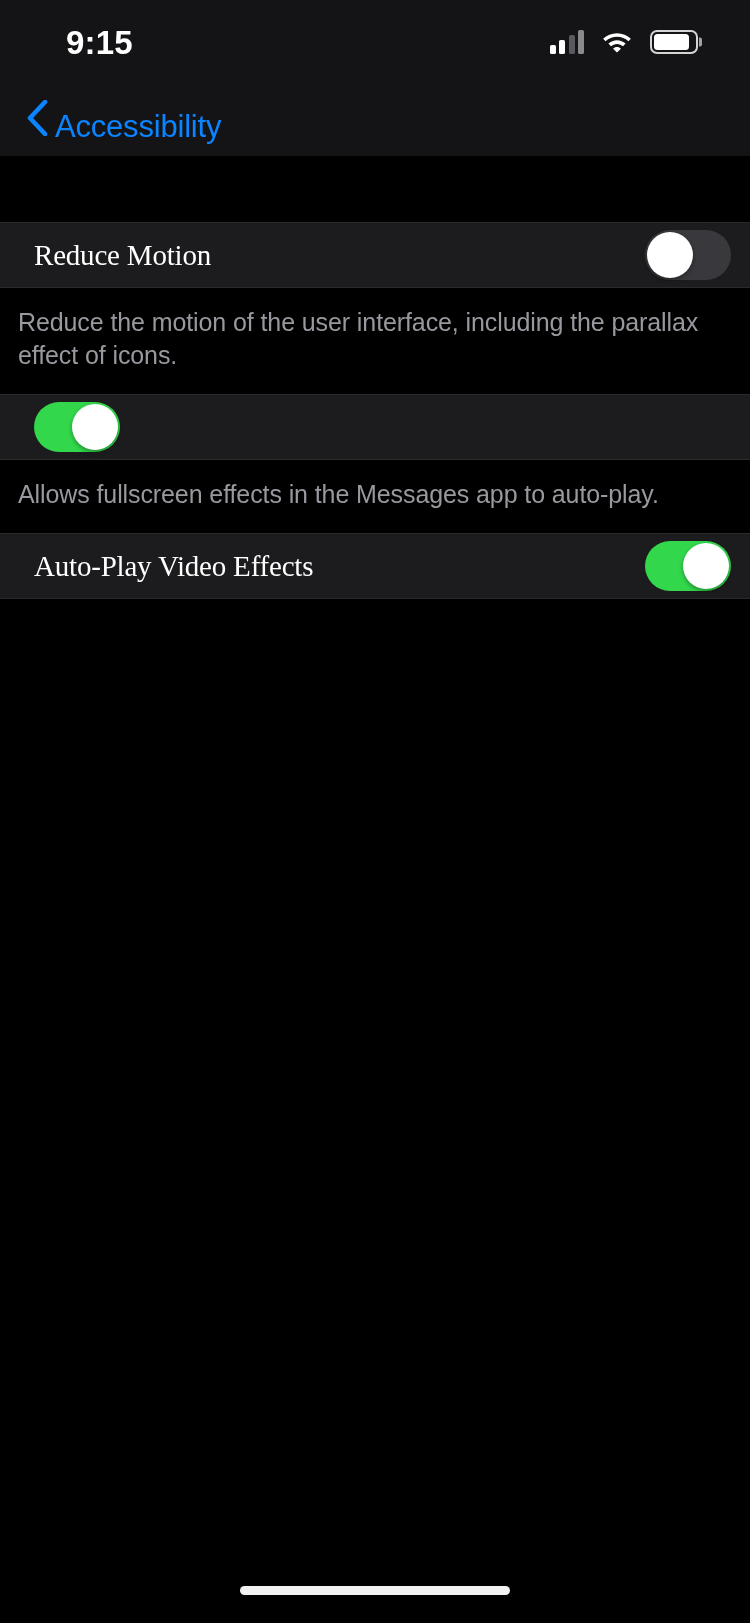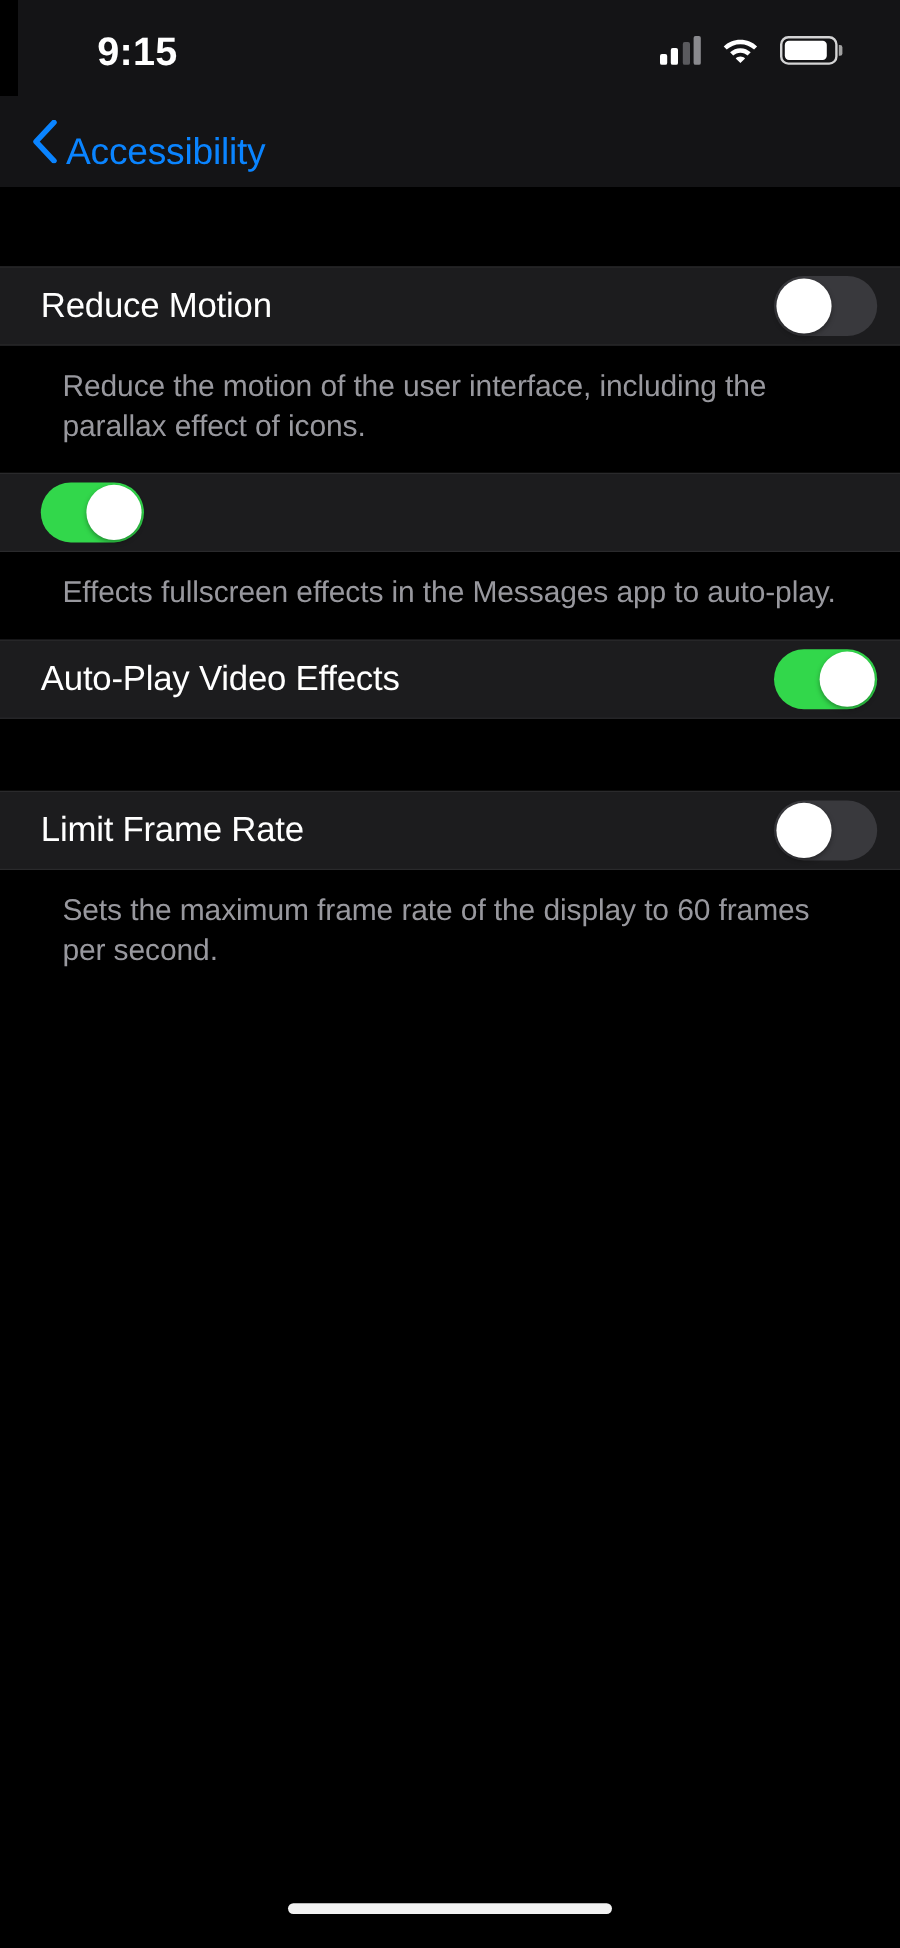--- a/index.html
+++ b/index.html
@@ -26,21 +26,21 @@
     position:relative;
     width:750px;
     height:1623px;
     background:var(--bg);
     overflow:hidden;
   }
 
   
   .status-bar{
     position:absolute;
-    top:0;left:15px;right:0;
+    top:0;left:0;right:0;
     height:80px;
     background:var(--navbar);
     display:flex;
     align-items:center;
     justify-content:space-between;
     padding:0 52px 0 66px;
   }
   .status-time{
     color:#fff;
     font-size:33px;
@@ -147,20 +147,21 @@
     position:relative;
     background:var(--cell);
     height:66px;
     display:flex;
     align-items:center;
     padding:0 19px 0 34px;
     justify-content:space-between;
     border-top:1px solid var(--separator);
     border-bottom:1px solid var(--separator);
     cursor:default;
+    font-family:Liberation Serif, serif;
   }
   .cell-label{
     color:var(--label);
     font-size:29px;
     letter-spacing:-0.2px;
     line-height:1;
   }
 
   
   .switch{
@@ -182,21 +183,21 @@
     transition:left .15s;
   }
   .switch.on{ background:var(--green); }
   .switch.on .knob{ left:38px; }
 
   .footer{
     color:var(--footer);
     font-size:25px;
     line-height:1.32;
     letter-spacing:-0.1px;
-    padding:18px 48px 22px 52px;
+    padding:18px 48px 22px 18px;
     background:var(--bg);
   }
   .spacer{
     height:60px;
     background:var(--bg);
   }
 
   
   .home-indicator{
     position:absolute;
@@ -257,40 +258,31 @@
       </div>
       <div class="footer">Reduce the motion of the user interface, including the parallax effect of icons.</div>
     </div>
 
     <div class="group">
       <div class="cell">
         <div class="switch on">
           <div class="knob"></div>
         </div>
       </div>
-      <div class="footer">Effects fullscreen effects in the Messages app to auto-play.</div>
+      <div class="footer">Allows fullscreen effects in the Messages app to auto-play.</div>
     </div>
 
     <div class="group">
       <div class="cell">
         <span class="cell-label">Auto-Play Video Effects</span>
         <div class="switch on">
           <div class="knob"></div>
         </div>
       </div>
       <div class="spacer"></div>
     </div>
 
-    <div class="group">
-      <div class="cell">
-        <span class="cell-label">Limit Frame Rate</span>
-        <div class="switch">
-          <div class="knob"></div>
-        </div>
-      </div>
-      <div class="footer">Sets the maximum frame rate of the display to 60 frames per second.</div>
-    </div>
 
   </div>
 
   <div class="home-indicator"></div>
 
 </div>
 
 </body></html>

